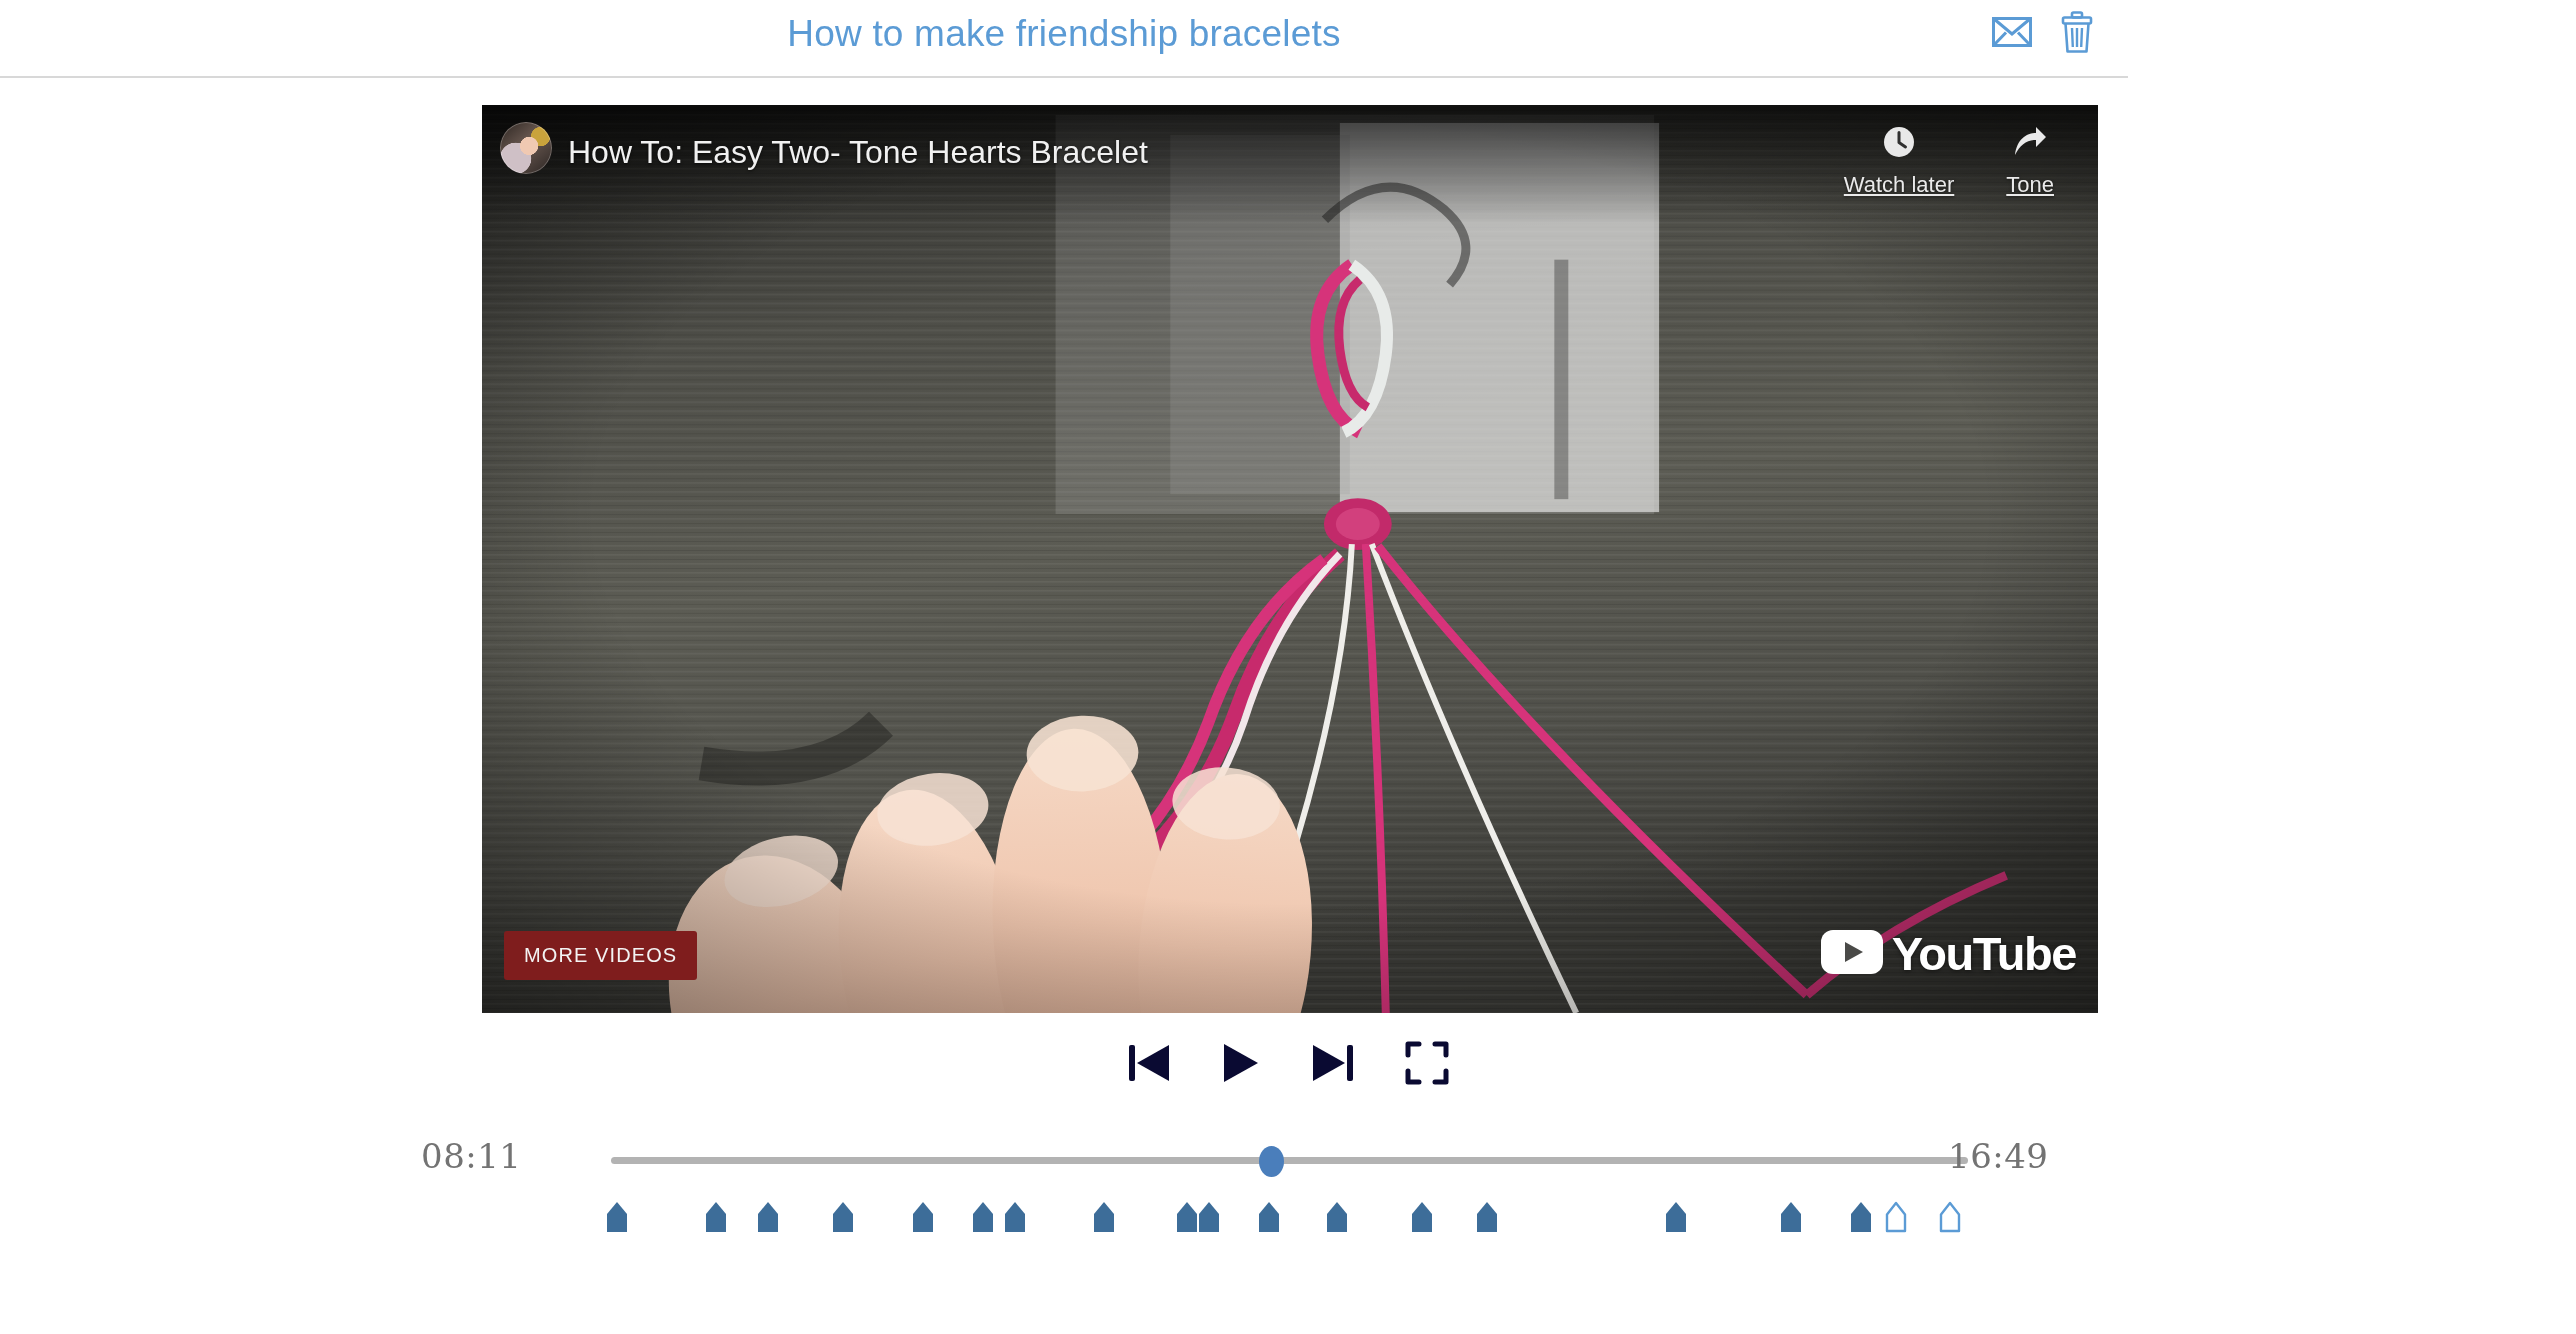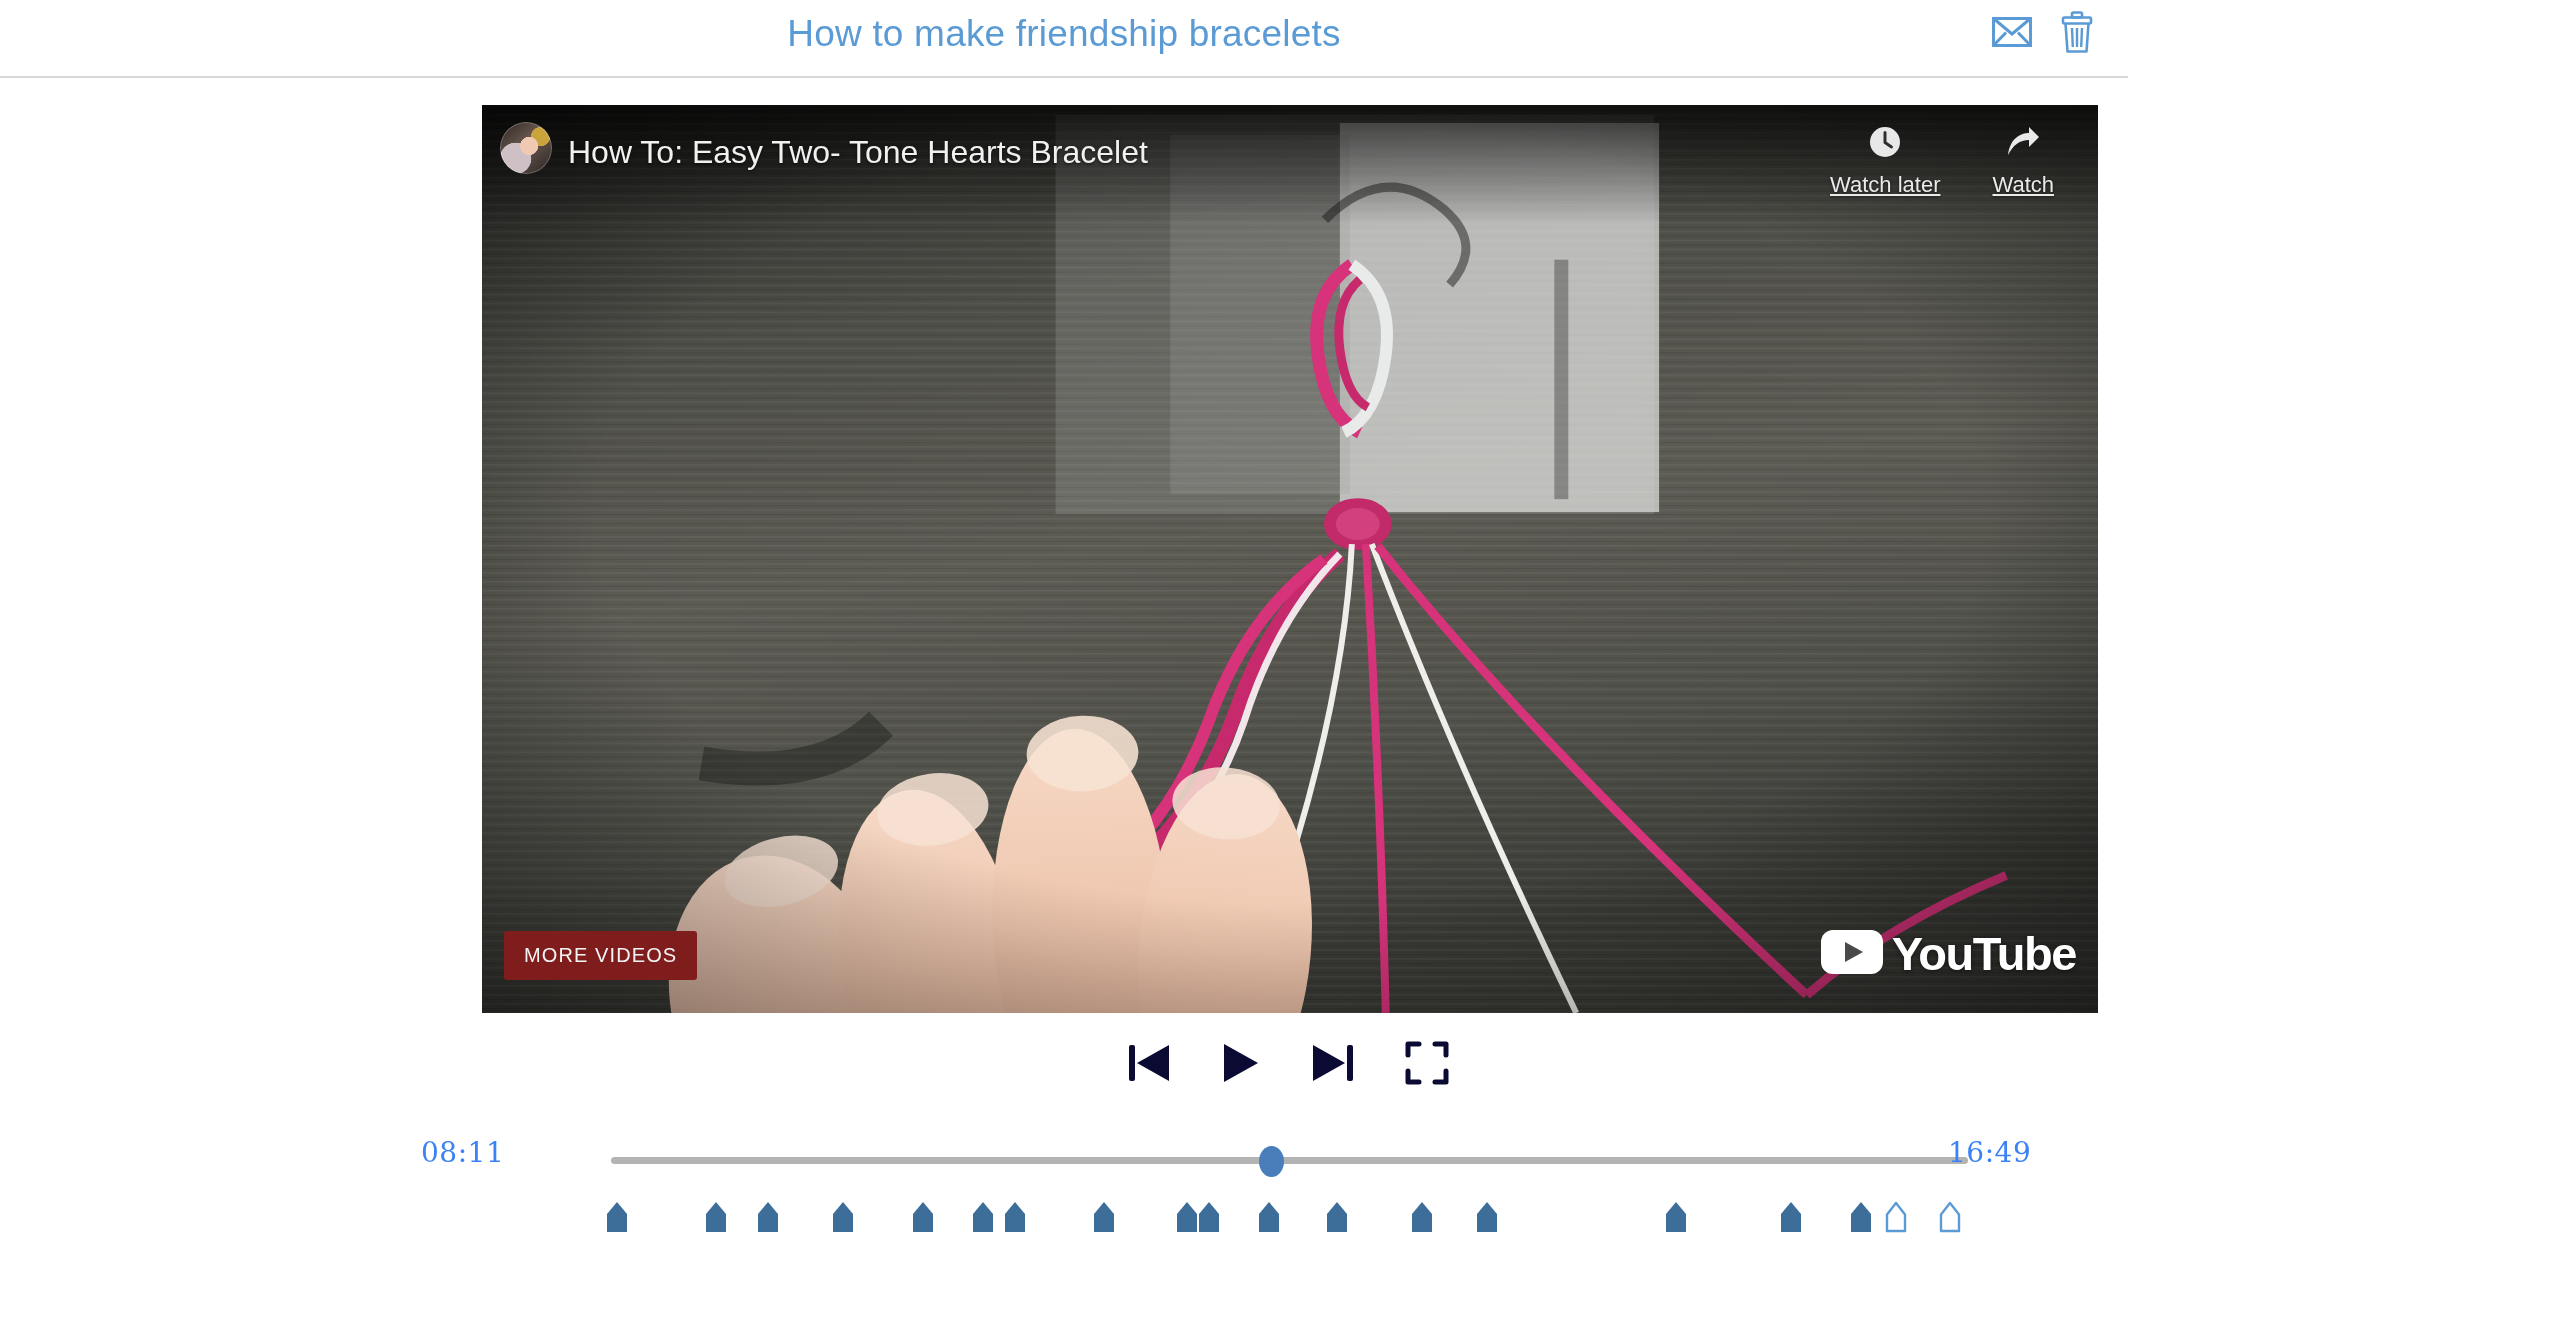--- a/index.html
+++ b/index.html
@@ -154,22 +154,22 @@
   
   .timeline {
     position: absolute;
     left: 0; right: 0;
     top: 1140px;
     height: 40px;
   }
   .time-label {
     position: absolute;
     top: -4px;
-    font-size: 28px;
-    color: #3b82f6;
+    font-size: 34px;
+    color: #737373;
     font-family: "DejaVu Serif", serif;
     letter-spacing: 0.5px;
   }
   .time-start { left: 421px; }
   .time-end   { left: 1948px; }
   .track {
     position: absolute;
     left: 611px;
     top: 17px;
     width: 1357px;
@@ -316,21 +316,21 @@
         </span>
         <span class="yt-action-label">Watch later</span>
       </div>
 
       <div class="yt-action">
         <span>
           <svg width="36" height="34" viewBox="0 0 36 34">
             <path d="M3 30 C5 13 16 8 24 8 L24 2 L34 12 L24 22 L24 15 C15 15 8 20 3 30 Z" fill="#eaeaea"></path>
           </svg>
         </span>
-        <span class="yt-action-label">Watch</span>
+        <span class="yt-action-label">Tone</span>
       </div>
     </div>
   </div>
 
   <div class="more-videos">MORE VIDEOS</div>
 
   <div class="yt-logo">
     <span>
       <svg width="62" height="44" viewBox="0 0 62 44">
         <rect x="0" y="0" width="62" height="44" rx="12" fill="#ffffff"></rect>

